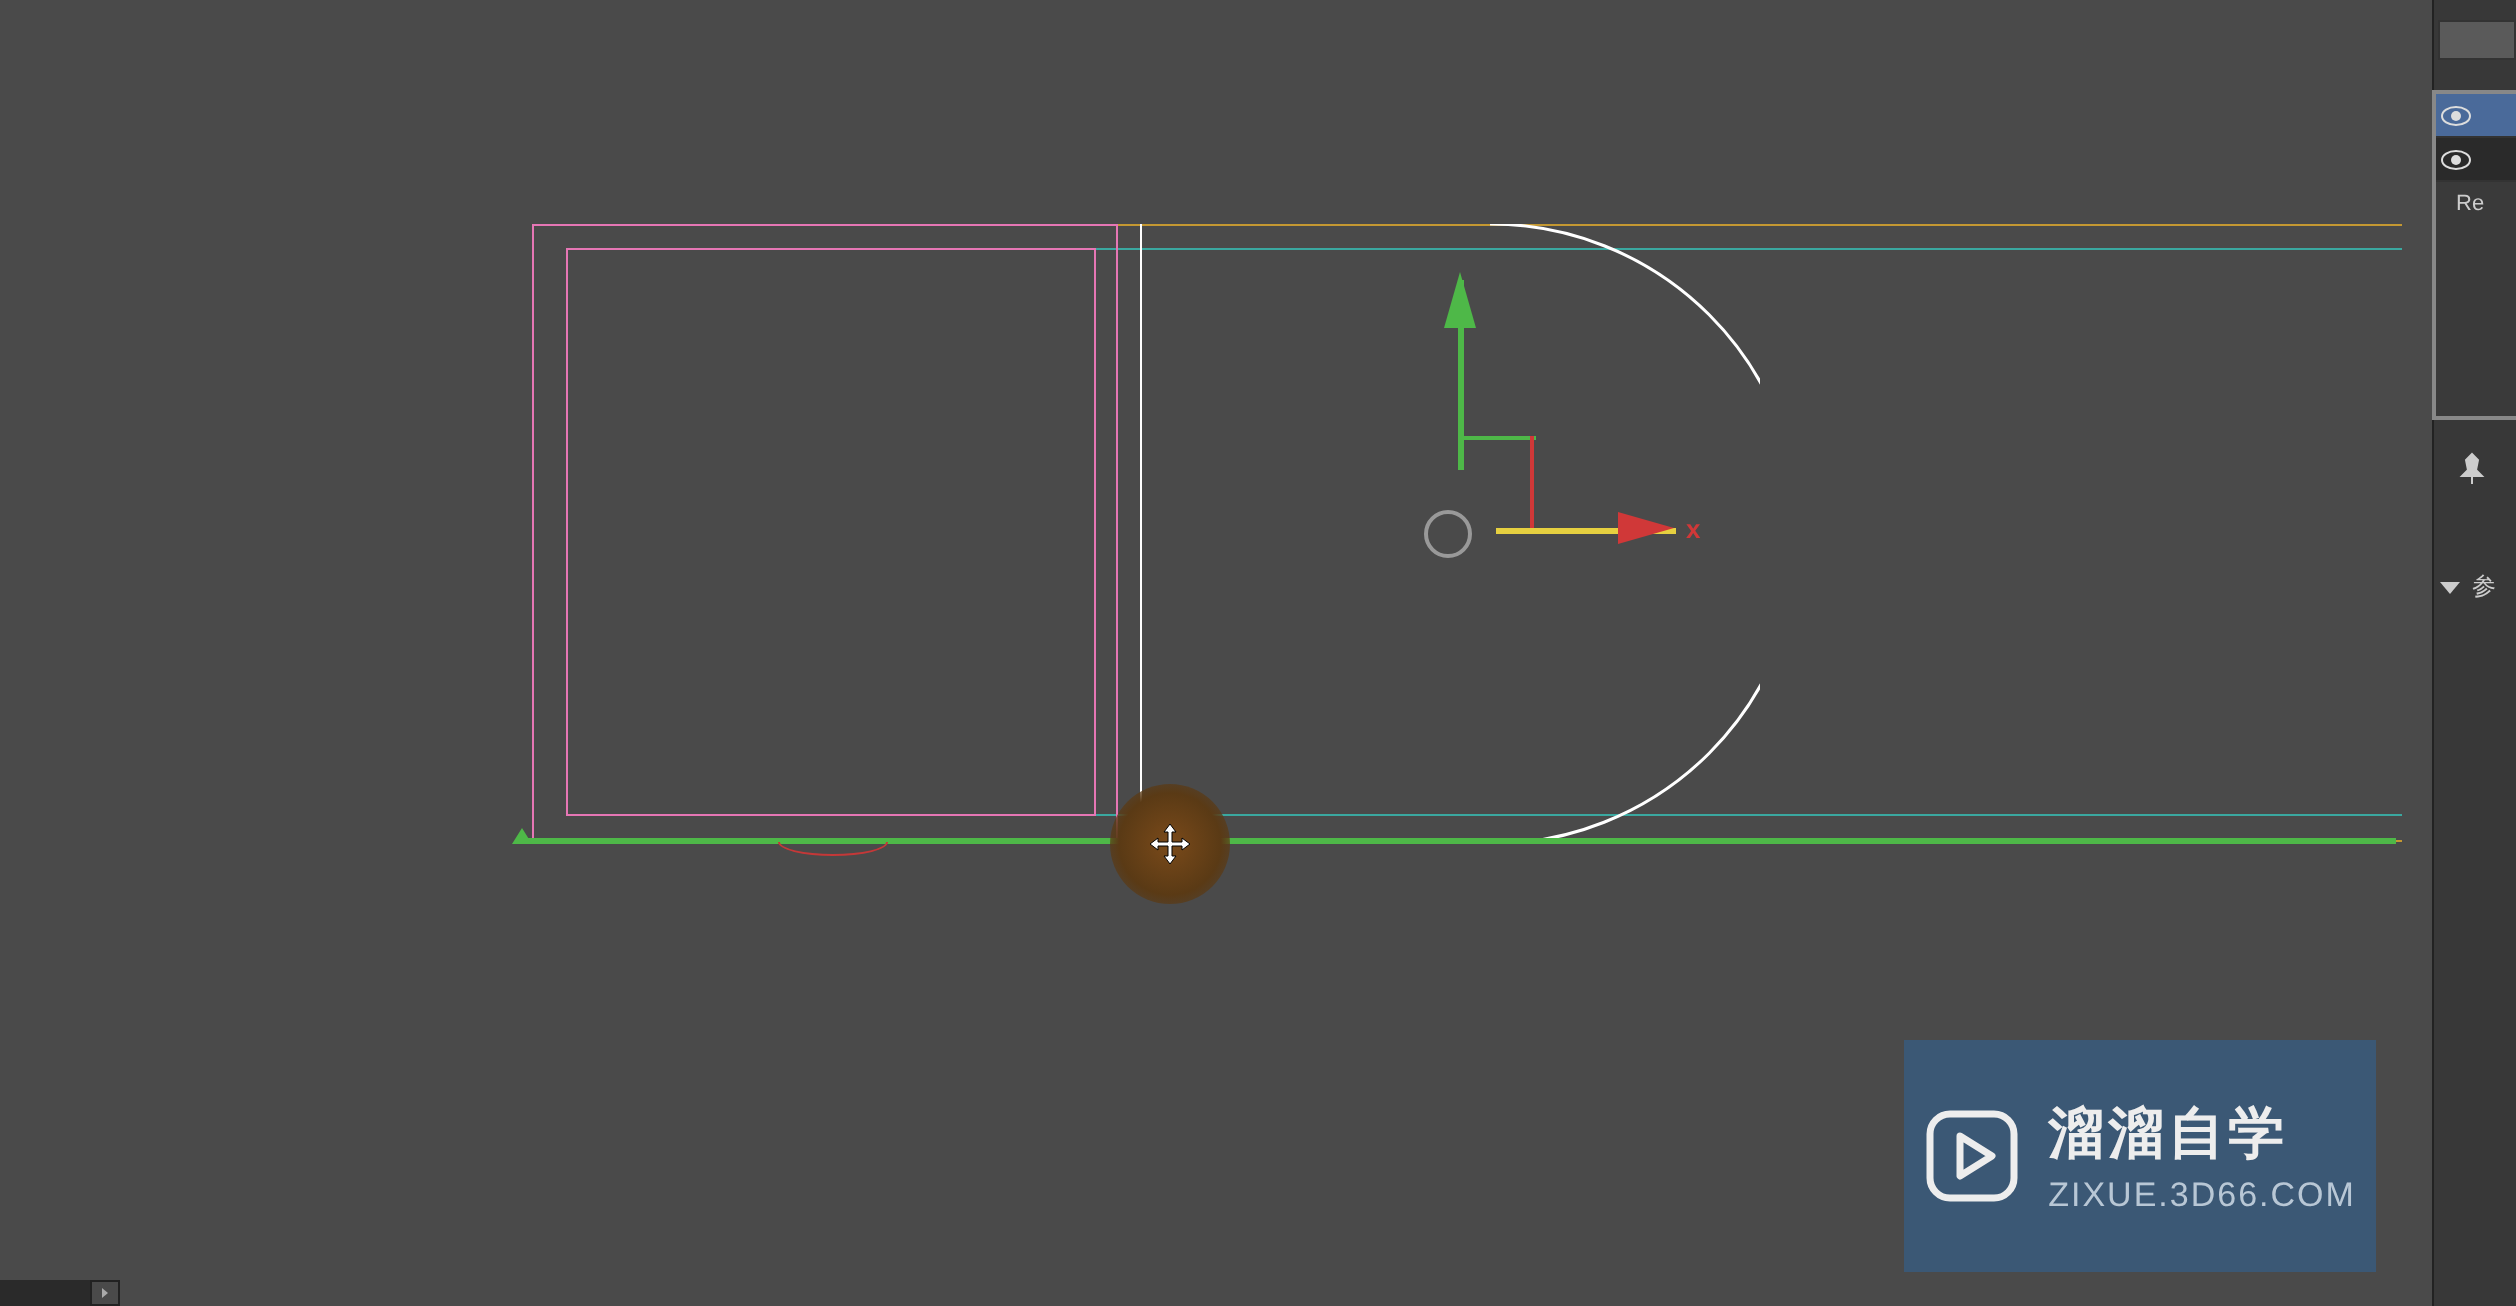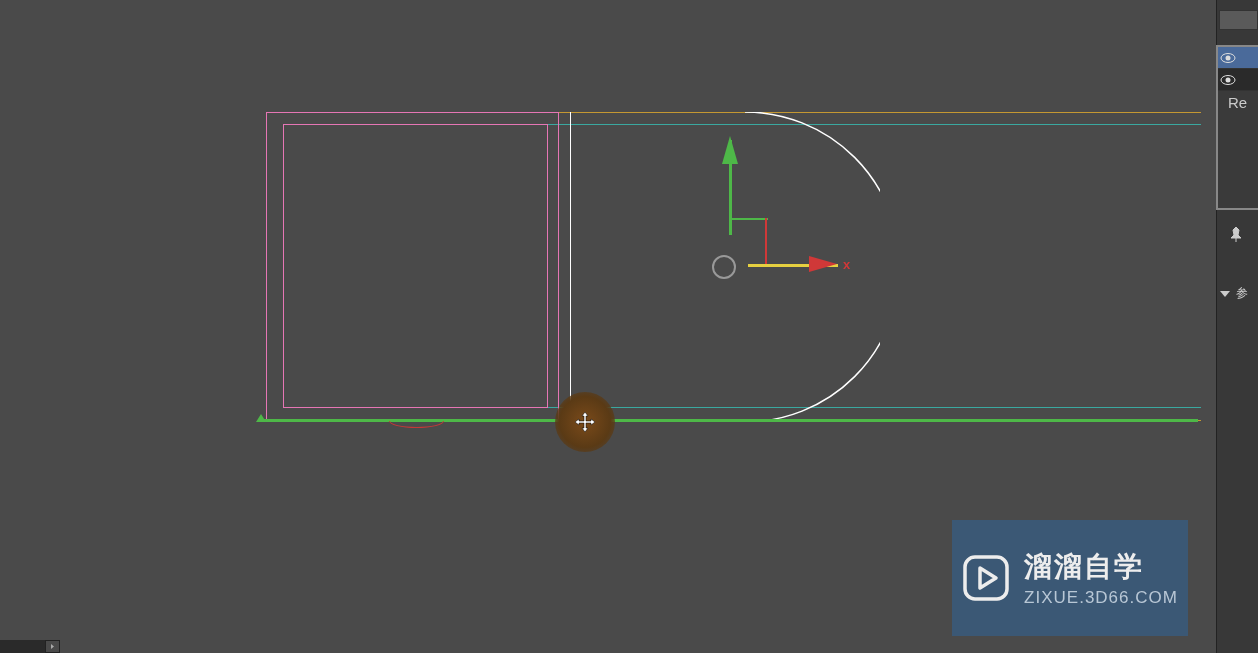--- a/index.html
+++ b/index.html
@@ -242,21 +242,21 @@
       border-bottom: 1px solid #333;
       padding-left: 2px;
     }
     .layer-row-sub {
       display: flex;
       align-items: center;
       height: 22px;
       background: #3a3a3a;
       padding-left: 10px;
       color: #ccc;
-      font-size: 15px;
+      font-size: 11px;
     }
     .eye-icon {
       width: 16px;
       height: 10px;
     }
     .pin-icon {
       position: absolute;
       top: 225px;
       left: 10px;
       width: 18px;

